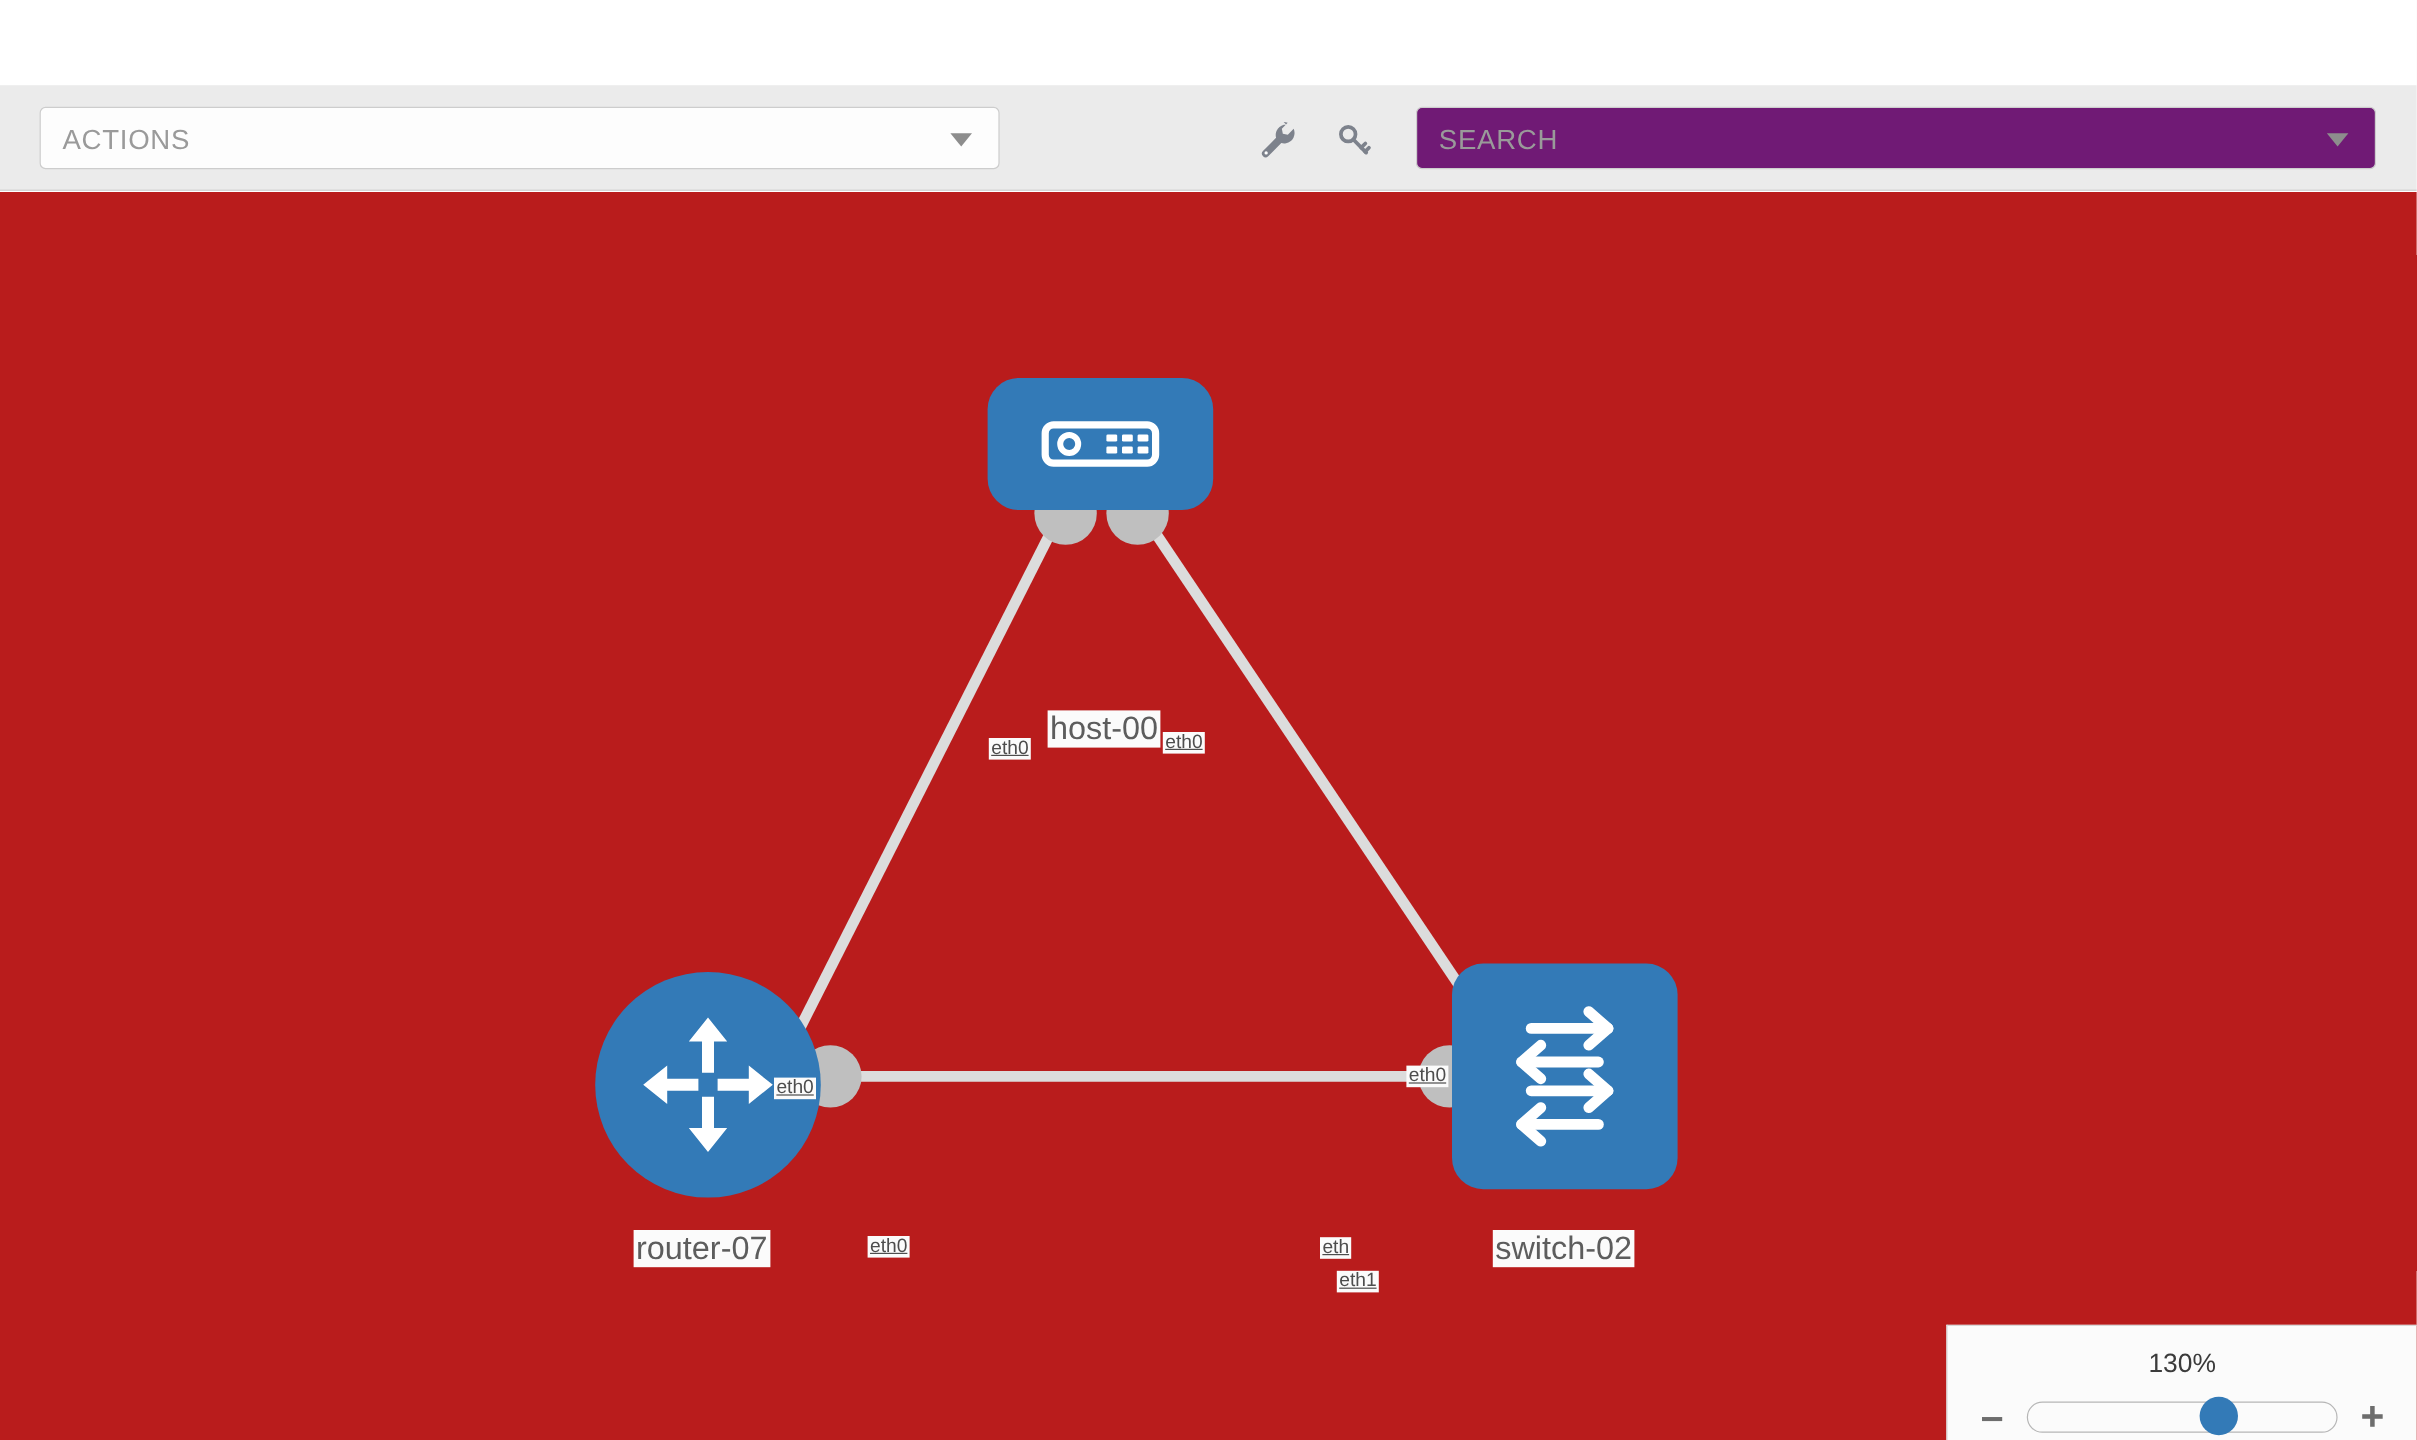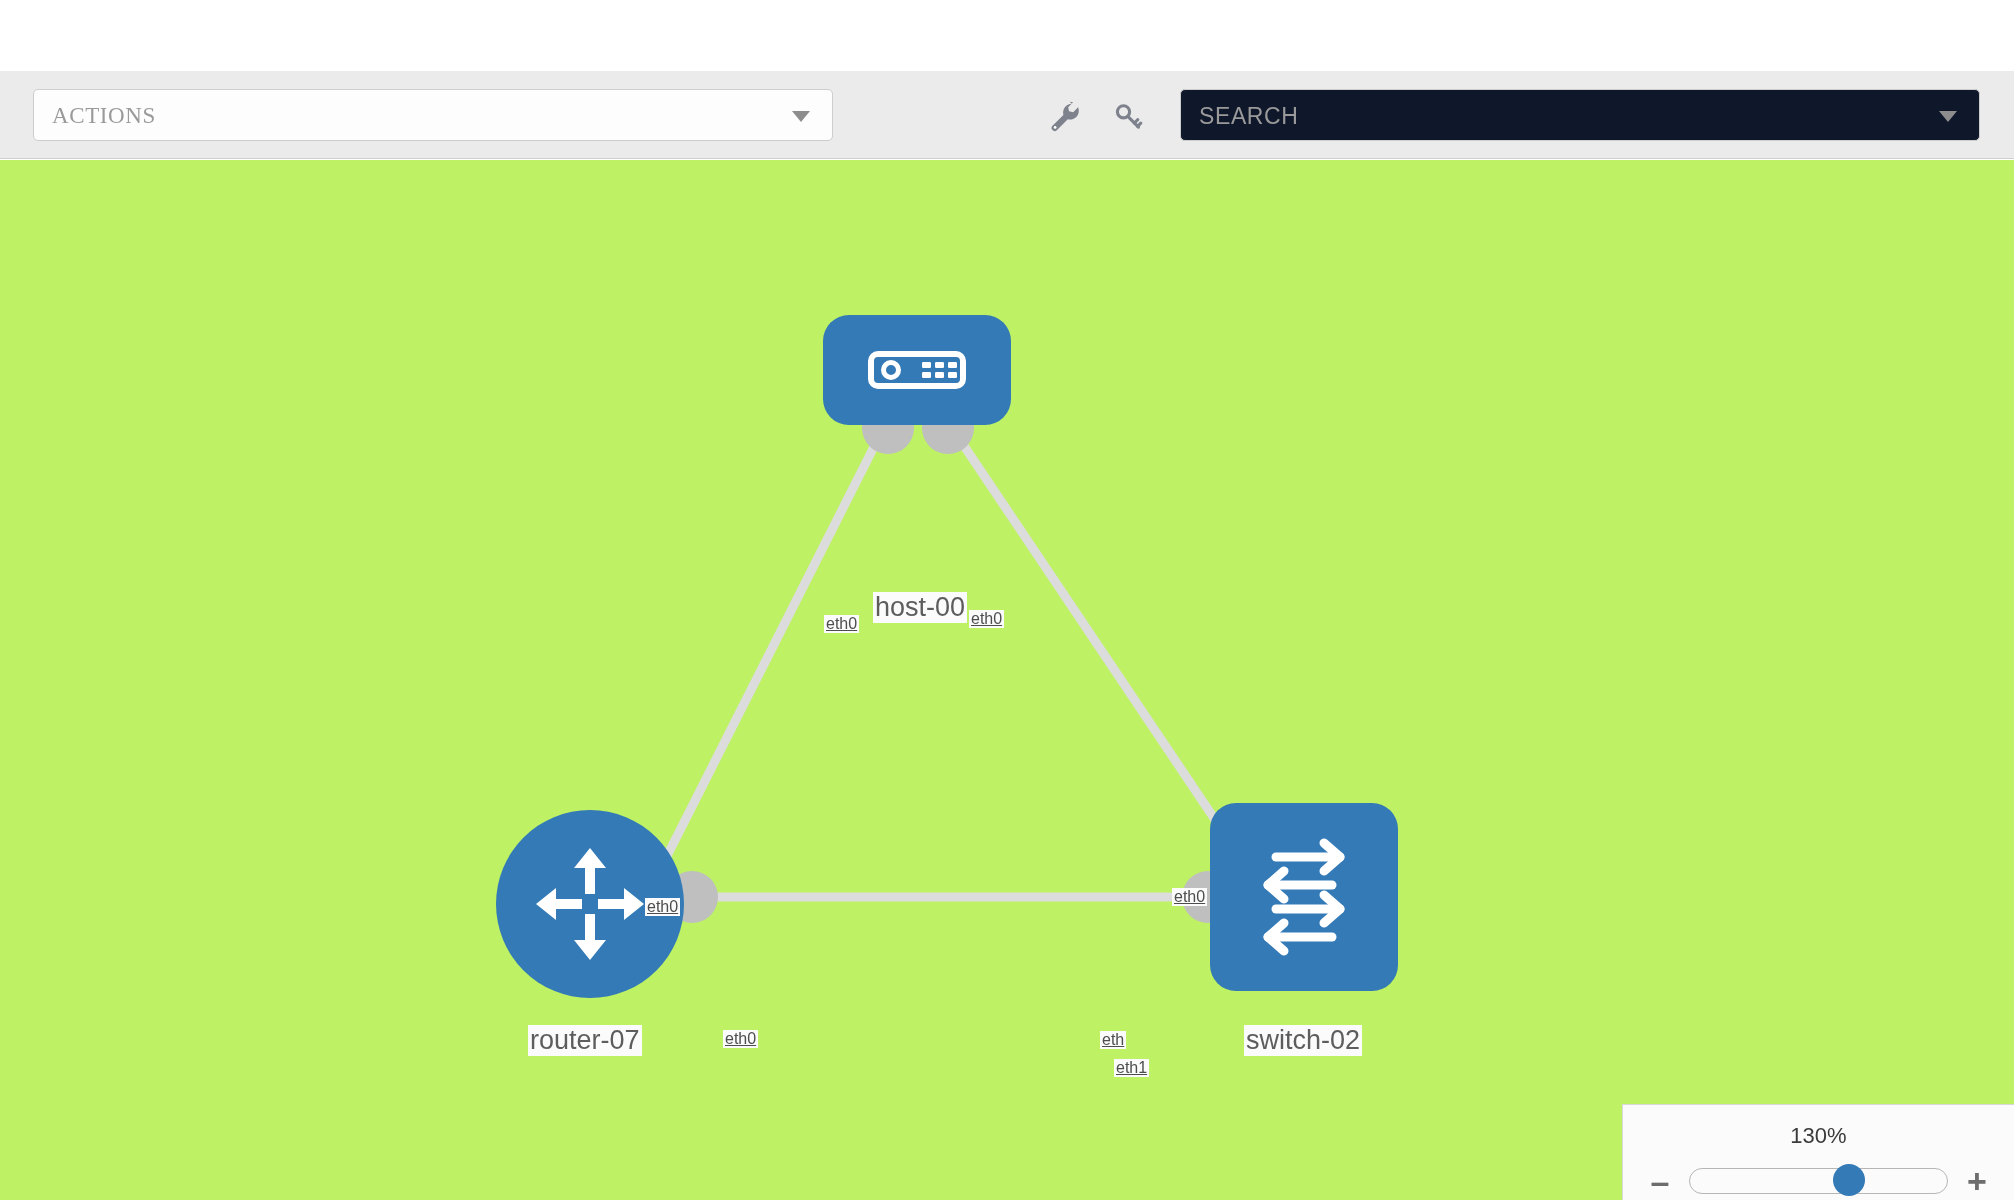--- a/index.html
+++ b/index.html
@@ -40,54 +40,54 @@
   }
   .actions-select {
     position: absolute; left: 33px; top: 18px;
     width: 800px; height: 52px;
     background: #fdfdfd;
     border: 1px solid #cdcdcd;
     border-radius: 5px;
   }
   .actions-label {
     position: absolute; left: 18px; top: 13px;
-    font-size: 23px; color: #9a9a9a; letter-spacing: 0.6px; font-family: Liberation Serif, serif;
+    font-size: 23px; color: #9a9a9a; letter-spacing: 0.6px;
   }
   .caret {
     position: absolute; right: 22px; top: 21px;
     width: 0; height: 0;
     border-left: 9px solid transparent;
     border-right: 9px solid transparent;
     border-top: 11px solid #8d8d8d;
   }
   .tool-icon {
     position: absolute; top: 26px;
     width: 40px; height: 40px; cursor: pointer;
     display: flex; align-items: center; justify-content: center;
   }
   .tool-icon.wrench { left: 1045px; }
   .tool-icon.key    { left: 1108px; }
 
   .search-box {
     position: absolute; left: 1180px; top: 18px;
     width: 800px; height: 52px;
-    background: #0f172a;
+    background: #701a75;
     border: 1px solid #cdcdcd;
     border-radius: 5px;
   }
   .search-label {
     position: absolute; left: 18px; top: 13px;
     font-size: 23px; color: #9a9a9a; letter-spacing: 0.6px;
   }
 
   
   .canvas {
     position: absolute; left: 0; top: 160px;
     width: 2014px; height: 1040px;
-    background: #bef264;
+    background: #b91c1c;
     overflow: hidden;
   }
   .topology-svg { position: absolute; left: 0; top: 0; width: 2014px; height: 1040px; }
 
   
   .node {
     position: absolute;
     display: flex; align-items: center; justify-content: center;
     cursor: pointer;
   }

